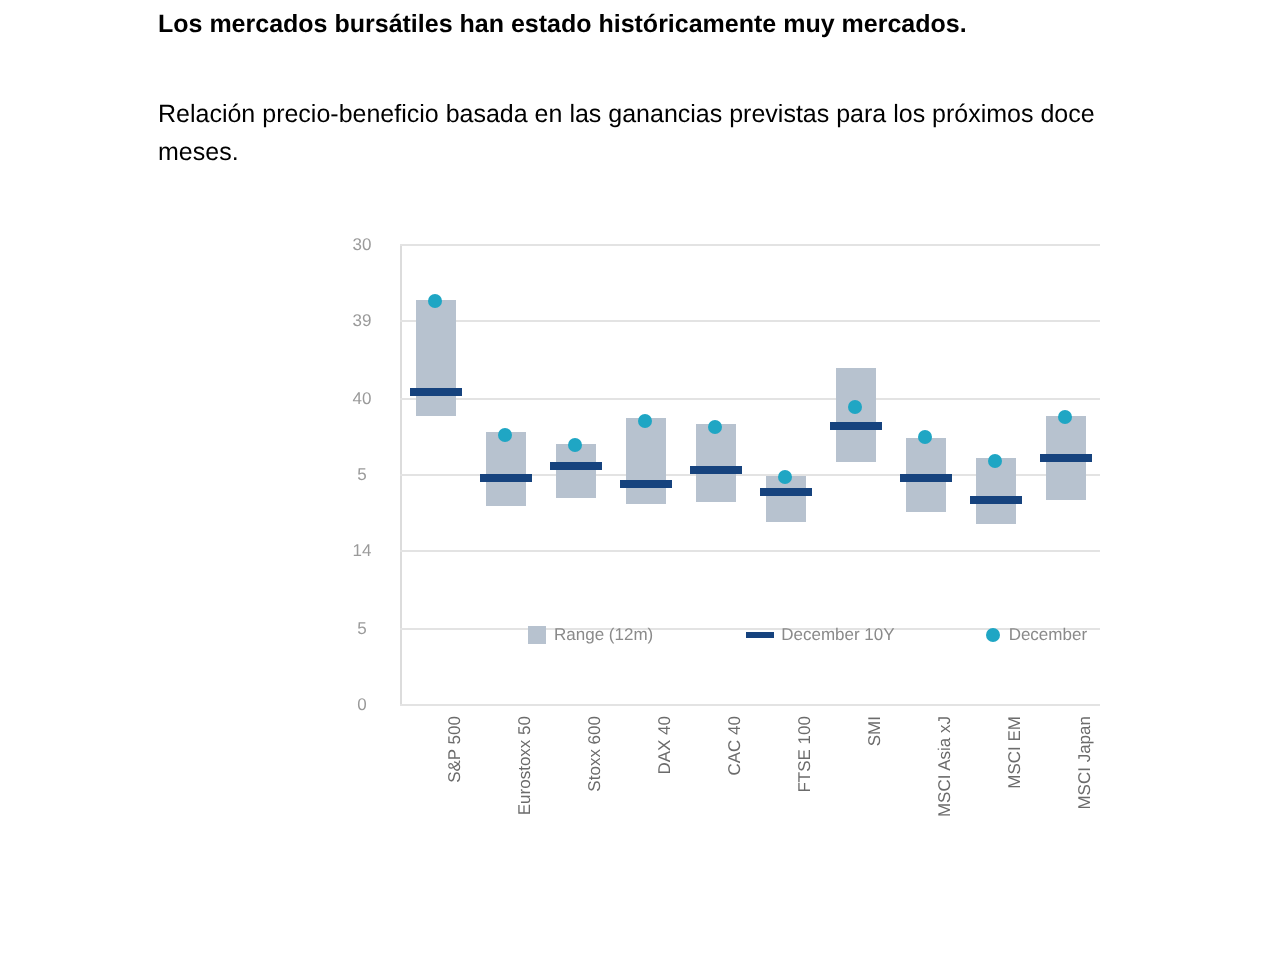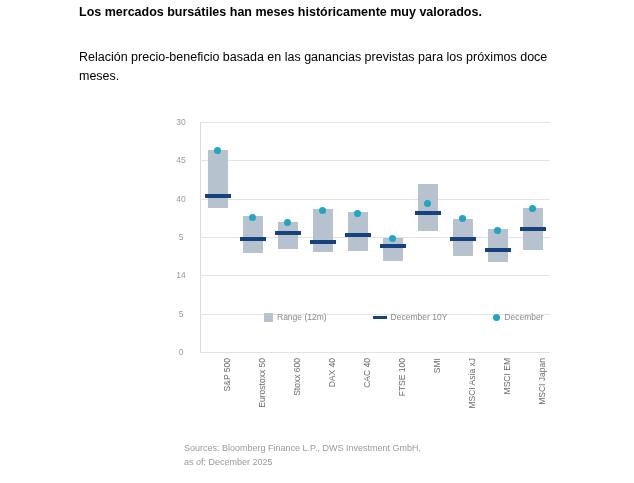--- a/index.html
+++ b/index.html
@@ -117,40 +117,40 @@
     left:14px; top:330px;
     font-size:9px;
     color:#9a9a9a;
     line-height:1.5;
     white-space:pre-line;
   }
 </style>
 </head>
 <body>
 
-<div class="headline">Los mercados bursátiles han meses históricamente muy valorados.</div>
+<div class="headline">Los mercados bursátiles han estado históricamente muy mercados.</div>
 <div class="subhead">Relación precio-beneficio basada en las ganancias previstas para los próximos doce
 meses.</div>
 
 <div class="chart-wrap">
   <div class="plot" id="plot">
     <div class="axis-left"></div>
     <div class="axis-bottom"></div>
   <div class="gridline" style="top: 230px;"></div>
       <div class="ytick" style="top: 230px;">0</div>
       <div class="gridline" style="top: 191.667px;"></div>
       <div class="ytick" style="top: 191.667px;">5</div>
       <div class="gridline" style="top: 153.333px;"></div>
       <div class="ytick" style="top: 153.333px;">14</div>
       <div class="gridline" style="top: 115px;"></div>
       <div class="ytick" style="top: 115px;">5</div>
       <div class="gridline" style="top: 76.6667px;"></div>
       <div class="ytick" style="top: 76.6667px;">40</div>
       <div class="gridline" style="top: 38.3333px;"></div>
-      <div class="ytick" style="top: 38.3333px;">45</div>
+      <div class="ytick" style="top: 38.3333px;">39</div>
       <div class="gridline" style="top: 0px;"></div>
       <div class="ytick" style="top: 0px;">30</div>
       <div class="col" style="left: 4.5px;">
         <div class="range" style="top: 28.3667px; height: 57.5px;"></div>
         <div class="avg" style="top: 71.6px;"></div>
         <div class="cur" style="top: 24.8667px;"></div>
       </div>
       <div class="xlabel" style="left: 21.5px;">S&amp;P 500</div>
       <div class="col" style="left: 39.5px;">
         <div class="range" style="top: 94.3px; height: 36.8px;"></div>
@@ -216,15 +216,13 @@
     <span class="item">
       <span class="swatch-avg"></span>
       <span>December 10Y</span>
     </span>
     <span class="item">
       <span class="swatch-cur"></span>
       <span>December</span>
     </span>
   </div>
 
-  <div class="sources">Sources: Bloomberg Finance L.P., DWS Investment GmbH,
-as of:  December 2025</div>
 </div>
 
 </body></html>

